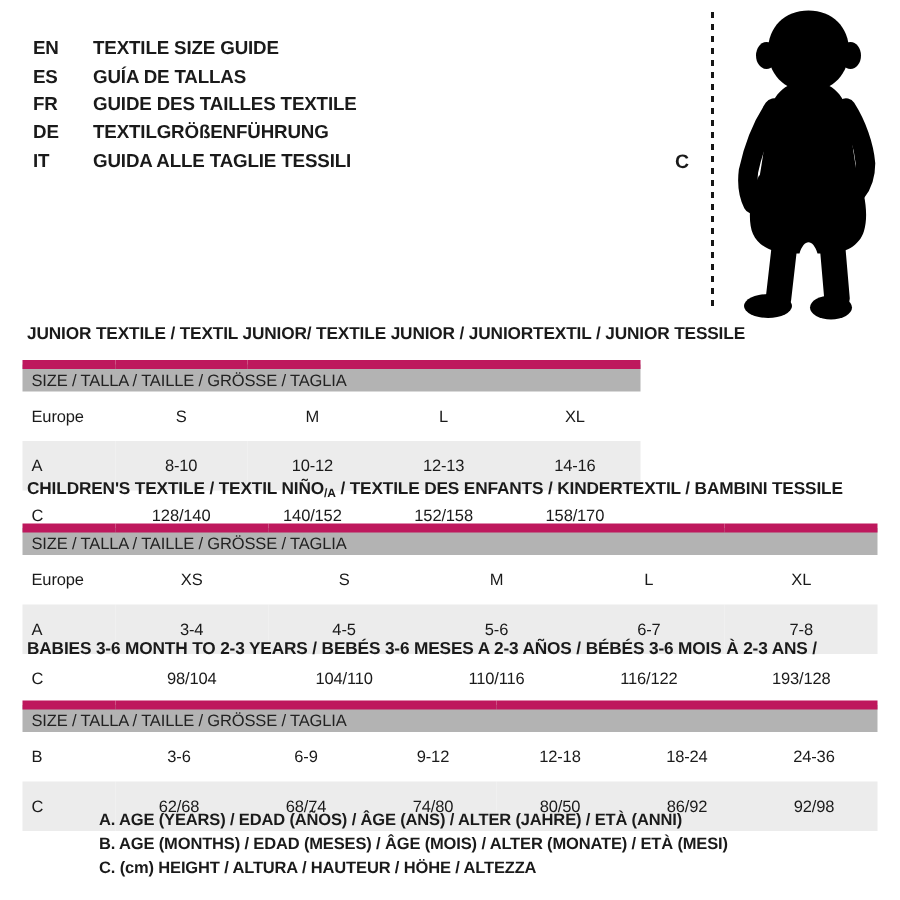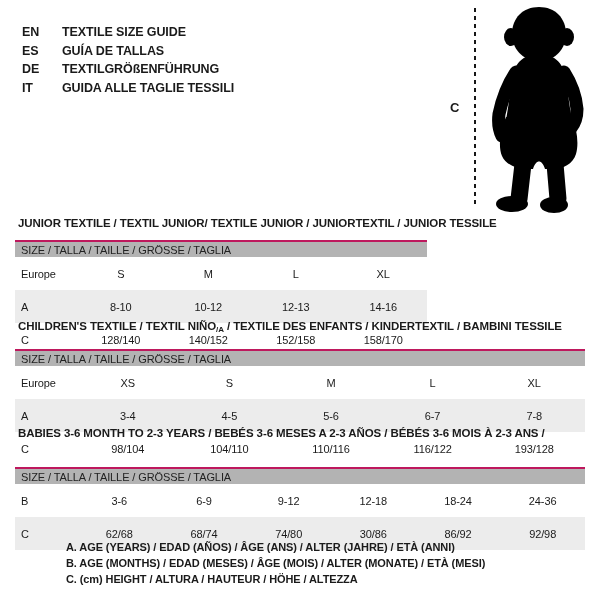--- a/index.html
+++ b/index.html
@@ -31,40 +31,44 @@
   .subsc{font-size:8px;vertical-align:-2px;}
 
   
   table.tbl{position:absolute;border-collapse:collapse;table-layout:fixed;}
   #tbl1{left:15px;top:240px;width:412px;}
   #tbl2{left:15px;top:349px;width:570px;}
   #tbl3{left:15px;top:467px;width:570px;}
   .tbl td{height:33px;padding:0;text-align:center;font-size:11px;color:#1a1a1a;}
   .tbl td.lbl{text-align:left;padding-left:6px;}
   .tbl tr.band td{
-    background:#b3b3b3;border-top:2px solid #be185d;
+    background:#b3b3b3;border-top:6px solid #be185d;
     text-align:left;padding-left:6px;height:15px;color:#222222;
   }
   .tbl tr.alt td{background:#ececec;}
 
   
   .notes{position:absolute;left:18px;top:539px;font-weight:bold;font-size:11px;line-height:16px;margin-left:48px;}
   .note-line{white-space:nowrap;}
 </style>
 </head>
 <body>
 
 <div class="lang-block">
   <div class="lang-row">
     <span class="lang-code">EN</span>
     <span class="lang-label">TEXTILE SIZE GUIDE</span>
   </div>
   <div class="lang-row">
     <span class="lang-code">ES</span>
     <span class="lang-label">GUÍA DE TALLAS</span>
+  </div>
+  <div class="lang-row">
+    <span class="lang-code">FR</span>
+    <span class="lang-label">GUIDE DES TAILLES TEXTILE</span>
   </div>
   <div class="lang-row">
     <span class="lang-code">DE</span>
     <span class="lang-label">TEXTILGRÖßENFÜHRUNG</span>
   </div>
   <div class="lang-row">
     <span class="lang-code">IT</span>
     <span class="lang-label">GUIDA ALLE TAGLIE TESSILI</span>
   </div>
 </div>
@@ -197,21 +201,21 @@
     <td>9-12</td>
     <td>12-18</td>
     <td>18-24</td>
     <td>24-36</td>
   </tr>
   <tr class="alt">
     <td class="lbl">C</td>
     <td>62/68</td>
     <td>68/74</td>
     <td>74/80</td>
-    <td>30/86</td>
+    <td>80/50</td>
     <td>86/92</td>
     <td>92/98</td>
   </tr>
 </tbody>
   </table>
 
 <div class="notes">
   <div class="note-line">A. AGE (YEARS) / EDAD (AÑOS) / ÂGE (ANS) / ALTER (JAHRE) / ETÀ (ANNI)</div>
   <div class="note-line">B. AGE (MONTHS) / EDAD (MESES) / ÂGE (MOIS) / ALTER (MONATE) / ETÀ (MESI)</div>
   <div class="note-line">C. (cm) HEIGHT / ALTURA / HAUTEUR / HÖHE / ALTEZZA</div>

